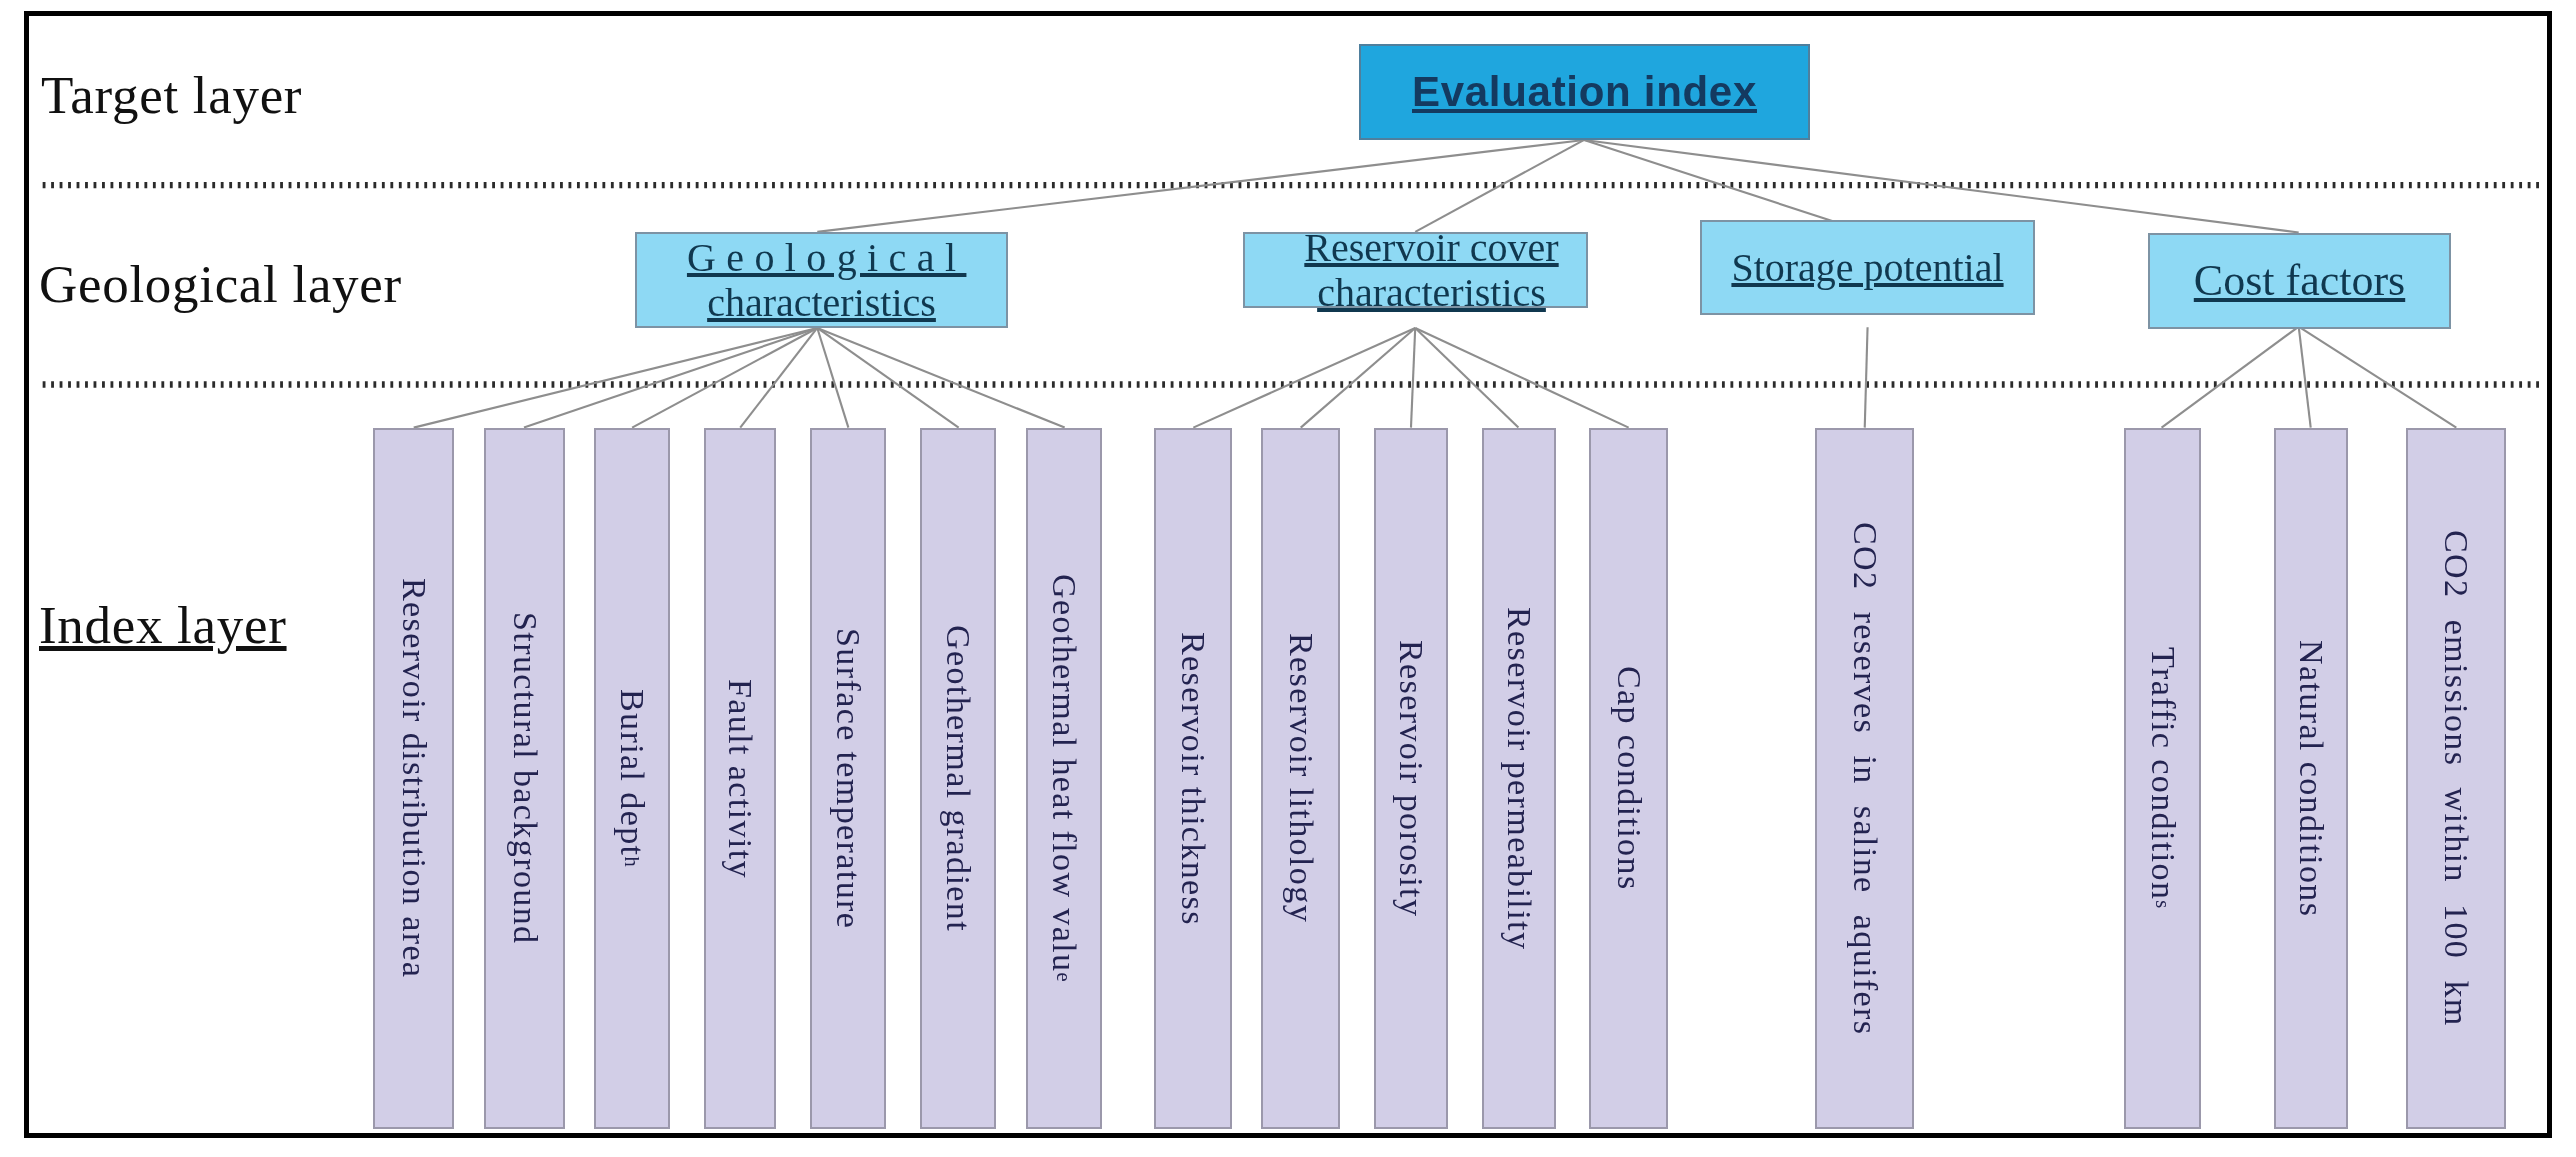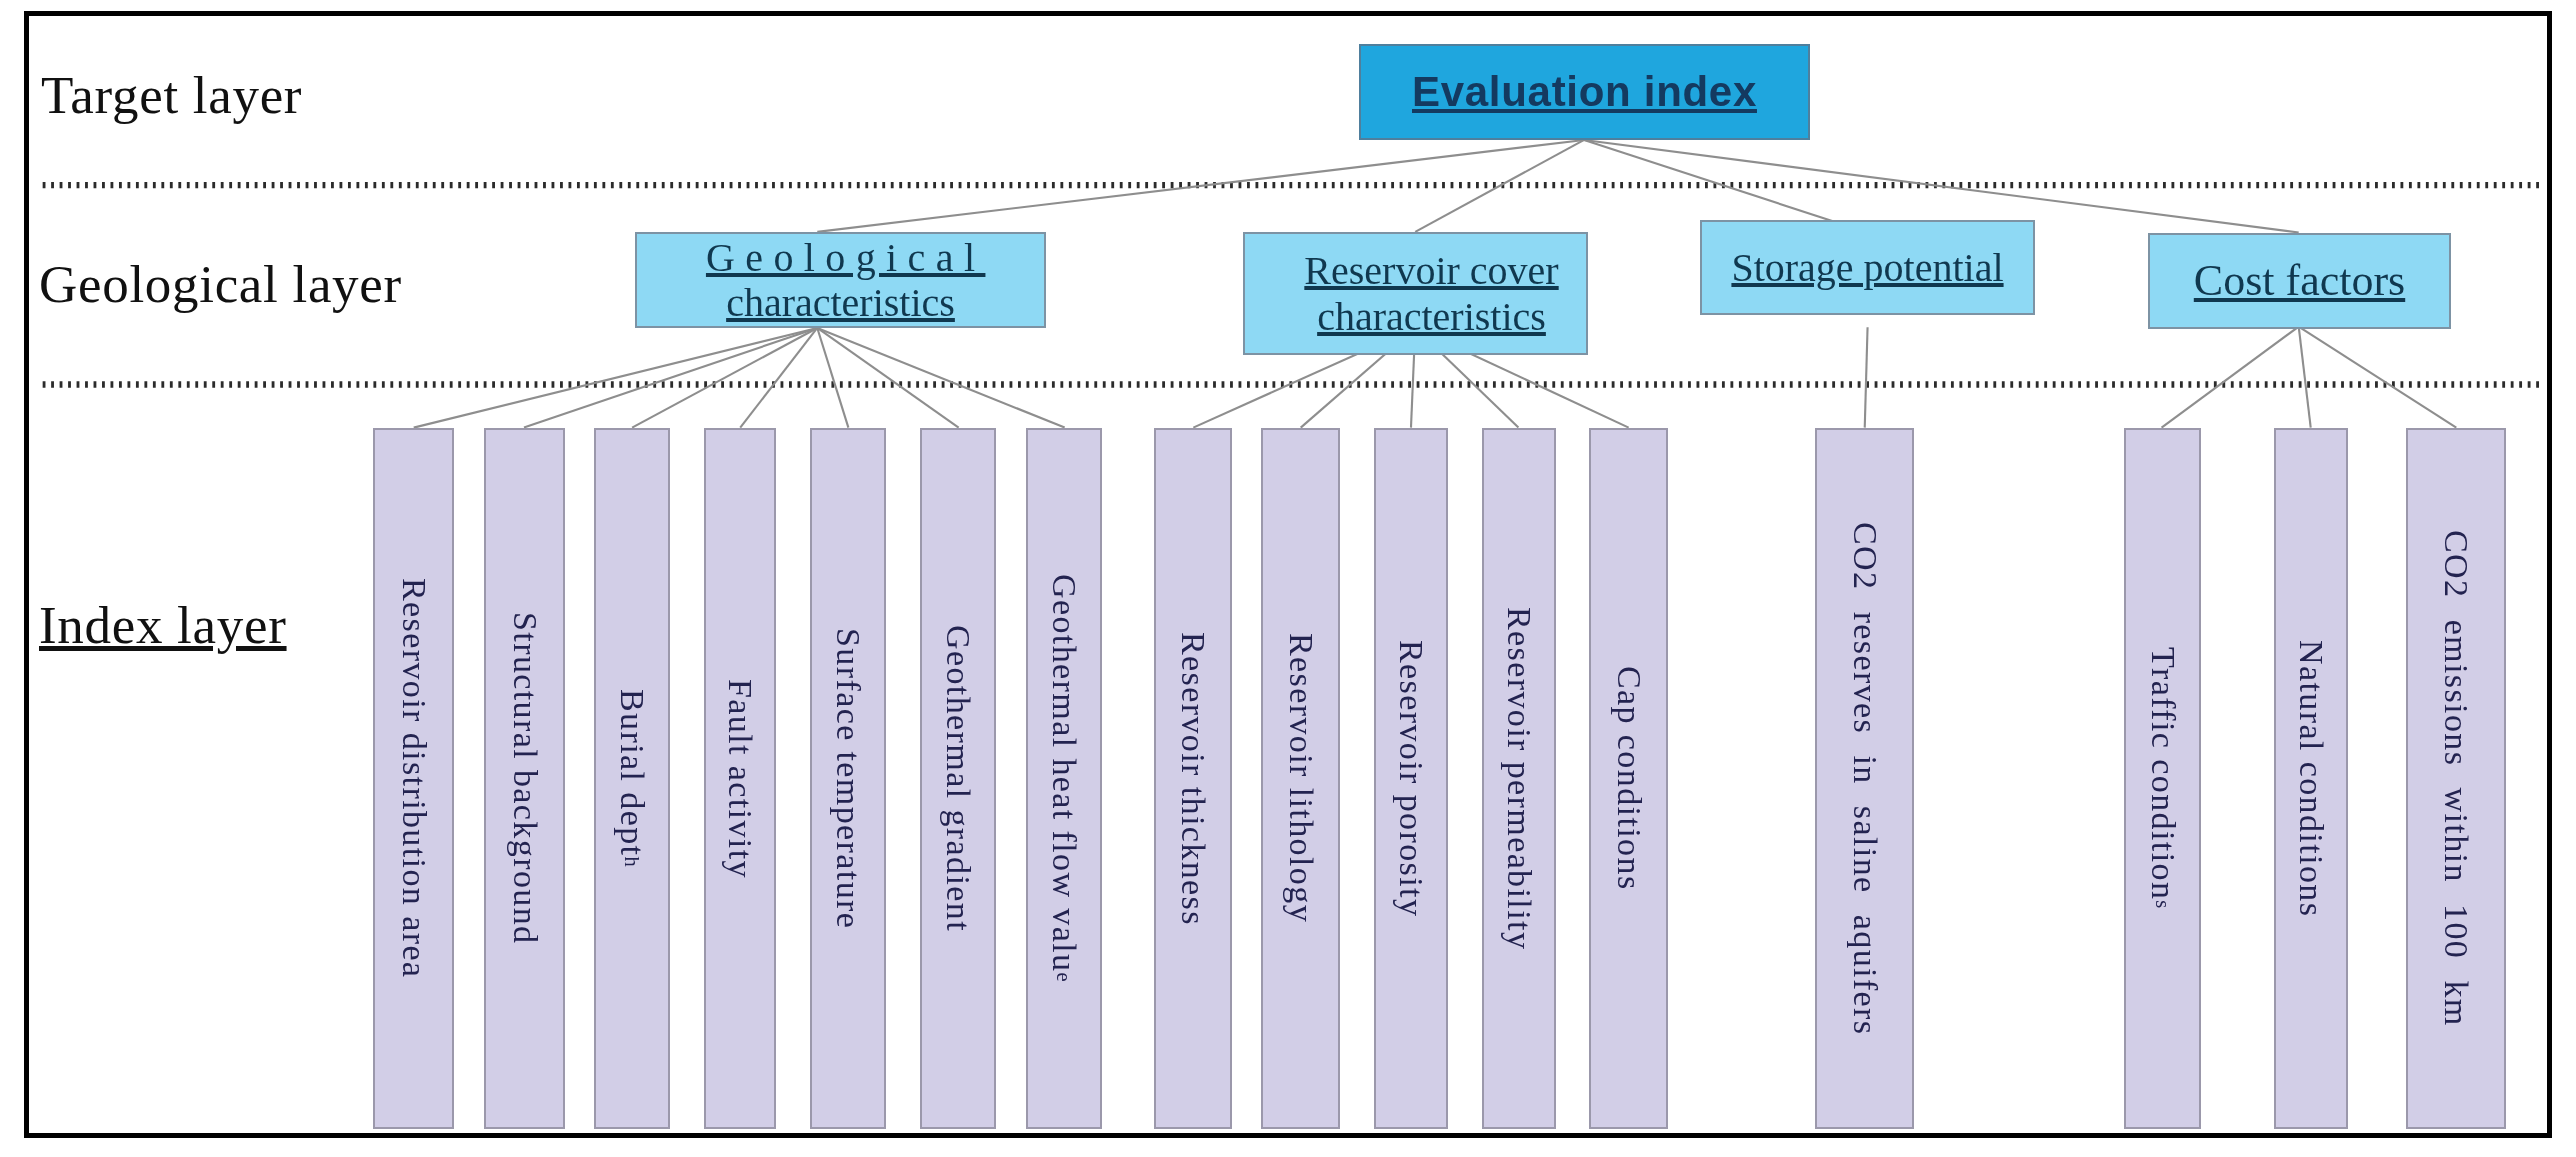--- a/index.html
+++ b/index.html
@@ -7,22 +7,22 @@
   .frame{position:absolute;left:24px;top:11.3px;width:2528px;height:1127px;border:5.7px solid #000;box-sizing:border-box;}
   svg.lines{position:absolute;left:0;top:0;width:2576px;height:1157px;}
   .layer-label{position:absolute;font-size:53px;color:#111;white-space:nowrap;letter-spacing:0.7px;}
   .lbl-target{left:41px;top:65px;}
   .lbl-criterion{left:39px;top:254px;}
   .lbl-index{left:39px;top:595px;text-decoration:underline;}
   .node{position:absolute;box-sizing:border-box;display:flex;flex-direction:column;align-items:center;justify-content:center;text-align:center;text-decoration:underline;}
   .eval{left:1359px;top:44px;width:451px;height:96px;background:#1FA6DE;border:2.1px solid #4f7f9d;
         font-family:"Liberation Sans",sans-serif;font-weight:600;font-size:42px;letter-spacing:0.7px;color:#143A60;}
   .cbox{background:#8ED9F4;border:2.1px solid #7d93a4;color:#10384F;font-size:40px;line-height:1.13;}
-  .cbox.geo{left:635px;top:232px;width:411px;height:96px;}
-  .cbox.rescov{left:1243px;top:232px;width:345px;height:123px;padding-left:32px;}
+  .cbox.geo{left:635px;top:232px;width:373px;height:96px;}
+  .cbox.rescov{left:1243px;top:232px;width:345px;height:76px;padding-left:32px;}
   .cbox.storage{left:1700px;top:220px;width:335px;height:95px;}
   .cbox.cost{left:2148px;top:233px;width:303px;height:96px;font-size:44px;}
   .cbox .l1.spread{letter-spacing:0.26em;text-indent:0.26em;}
   .ibox{position:absolute;top:428px;height:701px;background:#D2CEE7;border:2.1px solid #9b98ab;box-sizing:border-box;
         writing-mode:vertical-rl;display:flex;align-items:center;justify-content:center;
         font-size:34px;letter-spacing:1.4px;color:#232350;white-space:nowrap;}
   .ibox.wide{word-spacing:11.3px;}
   .ibox .sub{font-size:20.5px;}
 </style>
 </head>

